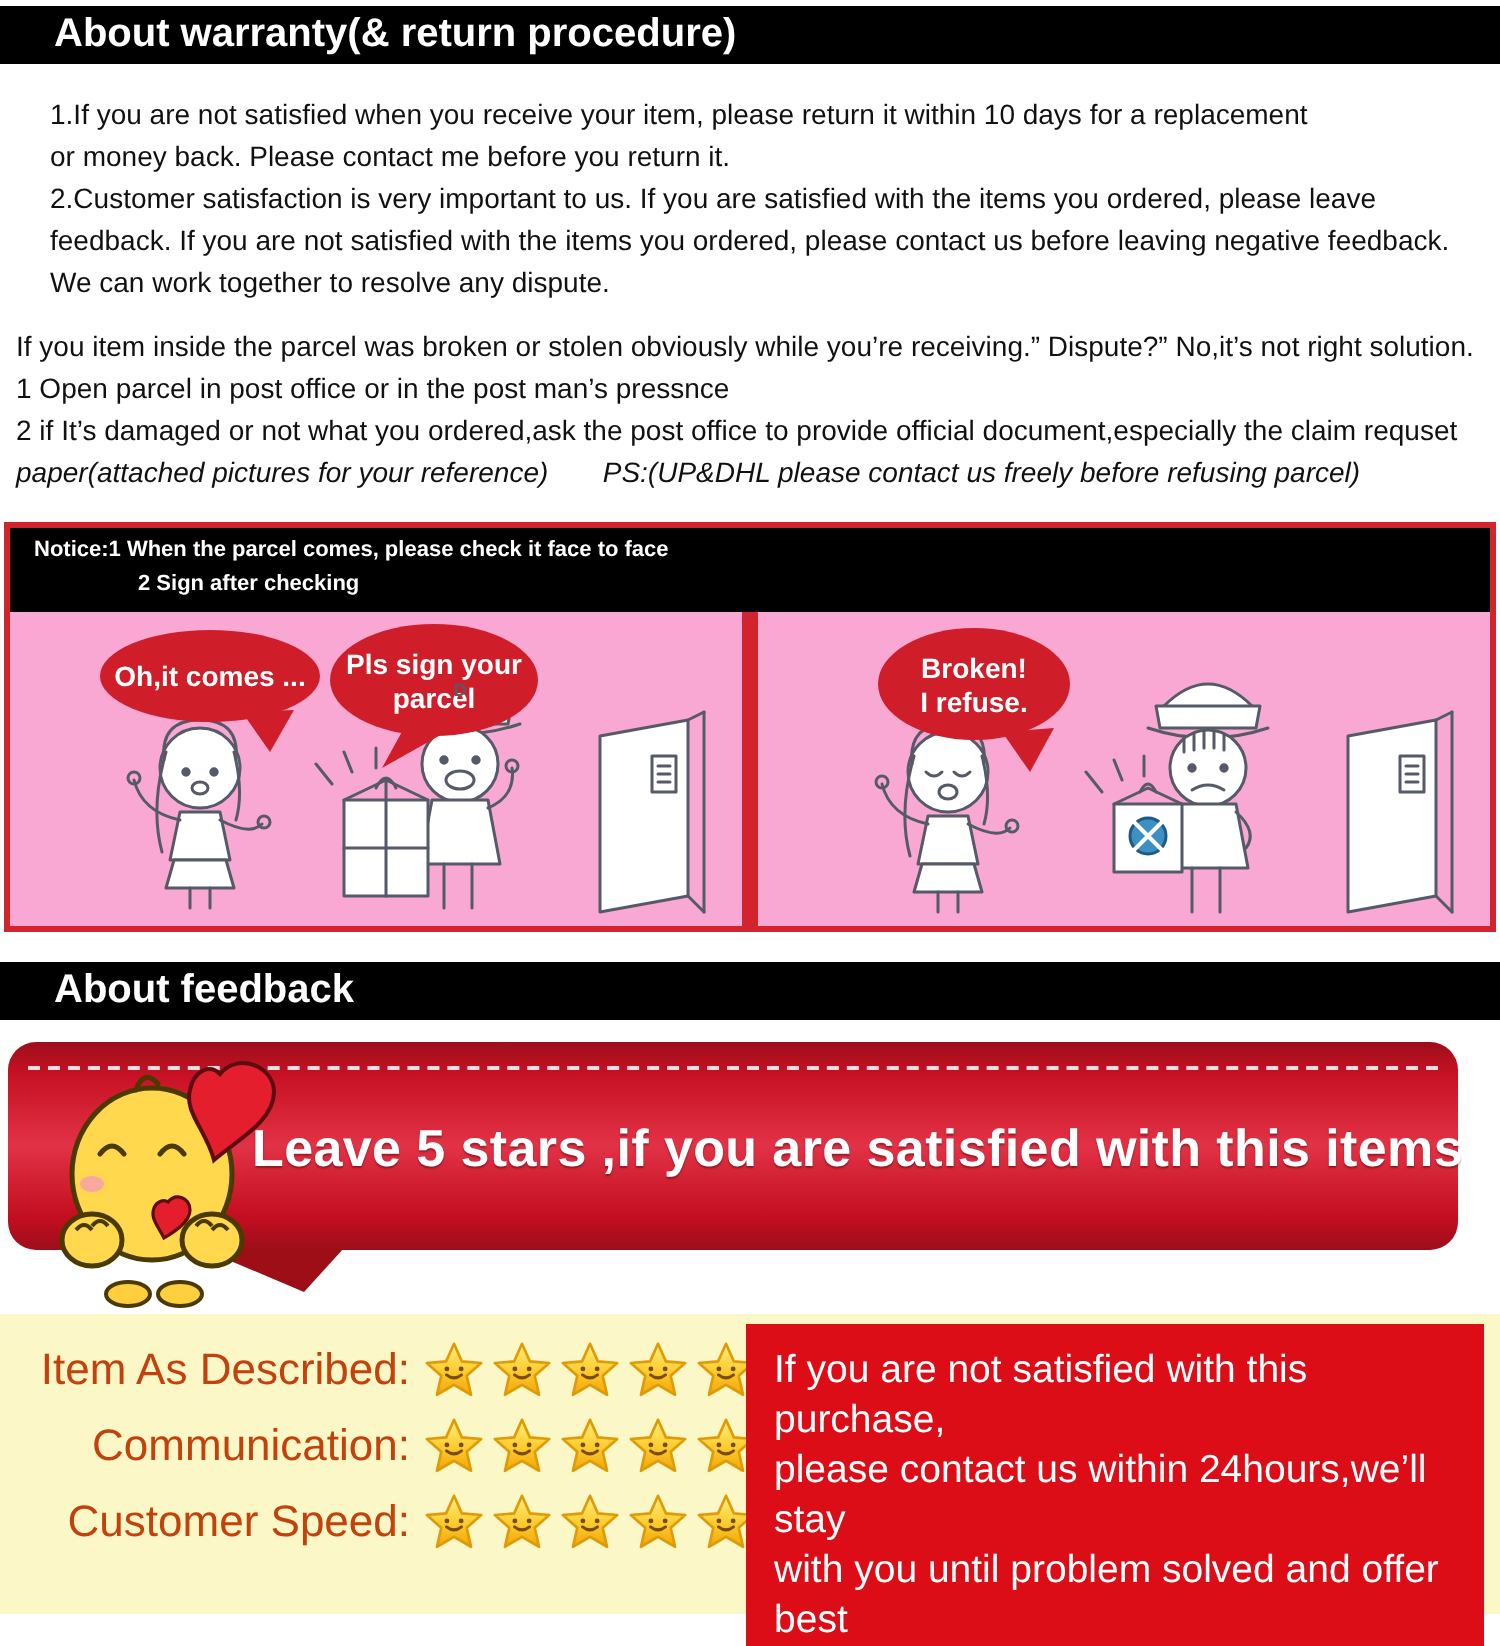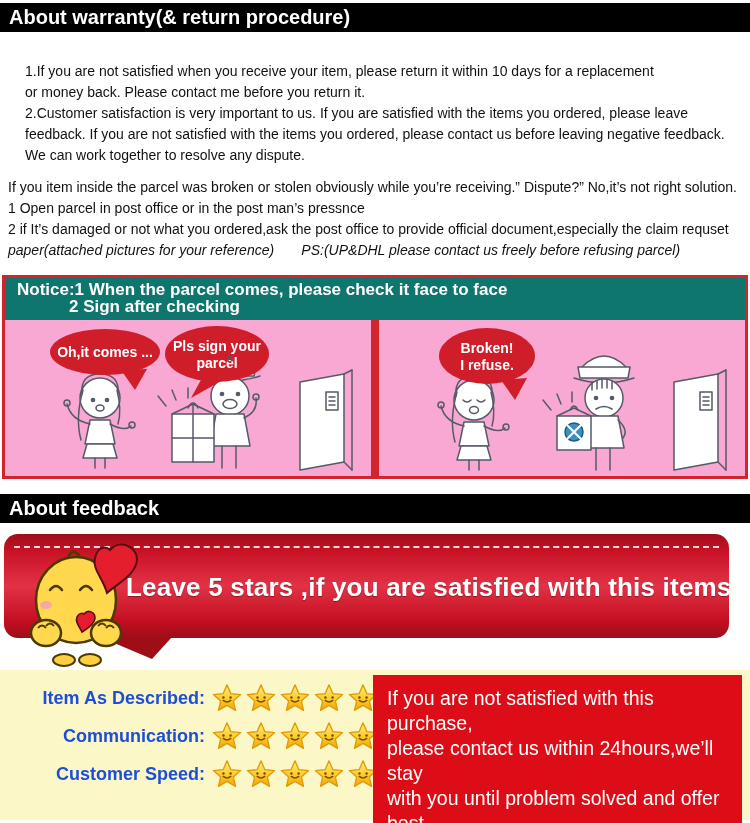--- a/index.html
+++ b/index.html
@@ -2,32 +2,32 @@
 <html><head>
 <meta charset="utf-8">
 <style>
   html,body{margin:0;padding:0;}
   body{
     width:750px;height:823px;overflow:hidden;background:#fff;
     font-family:"Liberation Sans","DejaVu Sans",sans-serif;color:#111;position:relative;
   }
   .section-bar{
     background:#000;color:#fff;font-weight:bold;font-size:20px;
-    height:29px;line-height:29px;padding-left:9px;margin-top:3px;
+    height:29px;line-height:29px;padding-left:27px;margin-top:3px;
   }
   
-  .wtext{padding-top:29px;font-size:14px;line-height:21px;}
+  .wtext{padding-top:15px;font-size:14px;line-height:21px;}
   .para{margin:0 10px 0 25px;}
   .para.flush{margin-left:8px;}
   .para + .para{}
   .para.tight{margin-top:0;}
   .pre{white-space:pre-wrap;font-style:italic;}
   
   .notice-box{margin:14px 2px 0 2px;border:3px solid #d2242d;background:#fff;}
-  .notice-head{background:#0f766e;color:#fff;font-weight:bold;font-size:17px;line-height:17px;padding:3px 10px 5px 12px;}
+  .notice-head{background:#000000;color:#fff;font-weight:bold;font-size:11px;line-height:17px;padding:3px 10px 5px 12px;}
   .notice-head .l2{padding-left:52px;}
   .comic{display:flex;background:#f9a8d4;}
   .comic-panel{flex:1 1 auto;}
   .comic-divider{width:8px;background:#d2242d;}
   svg text{font-family:"Liberation Sans","DejaVu Sans",sans-serif;}
   .bubble-text{fill:#fff;font-weight:bold;font-size:14px;text-anchor:middle;}
   
   .banner-wrap{position:relative;margin:11px 21px 0 4px;height:125px;}
   .banner{
     position:absolute;left:0;top:0;right:0;height:104px;border-radius:14px;
@@ -37,21 +37,21 @@
   .banner-headline{
     position:absolute;left:122px;top:38px;width:620px;color:#fff;font-weight:bold;
     font-size:26px;letter-spacing:.2px;text-shadow:0 1px 1px rgba(0,0,0,.35);
   }
   .banner-tail{position:absolute;left:96px;top:103px;}
   .chick{position:absolute;left:20px;top:4px;}
   
   .fb-bottom{position:relative;margin-top:11px;background:#fcf7c6;height:150px;}
   .ratings{padding-top:9px;}
   .rating-row{display:flex;align-items:center;height:38px;}
-  .rating-label{width:205px;text-align:right;font-weight:bold;font-size:18px;color:#1d4ed8;}
+  .rating-label{width:205px;text-align:right;font-weight:normal;font-size:22px;color:#c2410c;}
   .stars{display:flex;align-items:center;margin-left:7px;}
   .stars svg{margin-right:4px;}
   .score{display:flex;align-items:flex-end;margin-left:4px;font-size:19px;font-weight:normal;color:#111;}
   .score .num{font-size:20px;line-height:20px;}
   .note-box{
     position:absolute;left:373px;top:5px;width:341px;
     background:#dc0d17;border-bottom:8px solid #8a0a12;
     color:#fff;font-size:19.5px;line-height:25px;padding:11px 14px 5px 14px;
   }
 </style>

